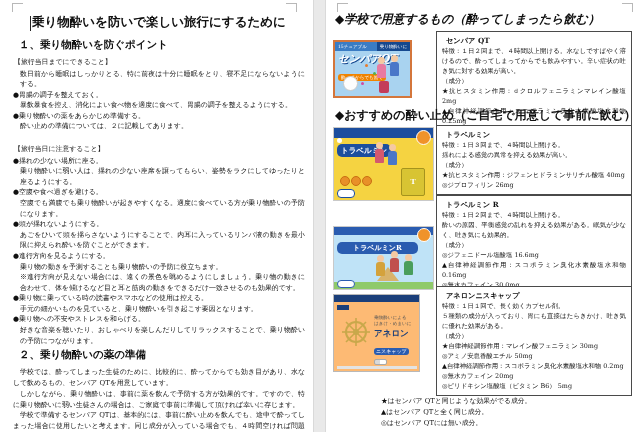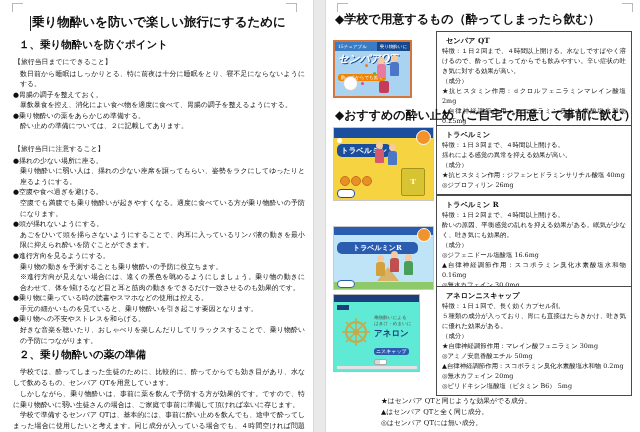--- a/index.html
+++ b/index.html
@@ -69,21 +69,21 @@
   .pkg-travr{background:#bfe3f7;border:1px solid #c9c9c9;}
   .tr-bar{height:8px;background:#2a5cb0;}
   .tr-logo{display:inline-block;background:#2a5cb0;color:#fff;font-weight:bold;font-size:7px;
            line-height:10px;border-radius:5px;padding:1px 16px;margin:2px 0 0 3px;}
   .tr-pyramid{position:absolute;right:34px;bottom:8px;width:0;height:0;
               border-left:11px solid transparent;border-right:11px solid transparent;border-bottom:14px solid #d9b36a;}
   .tr-ground{position:absolute;left:0;bottom:0;width:100%;height:7px;background:#8fca6a;}
   .tr-eisai{position:absolute;left:3px;bottom:1px;width:16px;height:6px;background:#fff;border:1px solid #2a5cb0;border-radius:4px;}
   .tr-badge{position:absolute;right:2px;top:1px;width:12px;height:12px;border-radius:50%;background:#f0932a;border:1px solid #fff;}
 
-  .pkg-anelon{background:#5eead4;border:1px solid #b9b9b9;text-decoration:underline;}
+  .pkg-anelon{background:#fdba74;border:1px solid #b9b9b9;text-decoration:underline;}
   .an-bar{height:7px;background:#1b3f7a;}
   .an-minibar{position:absolute;left:3px;top:10px;width:12px;height:5px;background:#1b3f7a;}
   .an-wheel{position:absolute;left:7px;top:22px;}
   .an-text{position:absolute;left:40px;top:20px;width:44px;}
   .an-tag{font-size:4.6px;line-height:6px;color:#555;font-family:"DejaVu Sans",sans-serif;}
   .an-logo{font-size:8.5px;font-weight:bold;color:#1b3f7a;line-height:10px;margin-top:1px;}
   .an-sub{display:inline-block;background:#2a5cb0;color:#fff;font-size:5px;line-height:7px;border-radius:3px;padding:0 2px;}
   .an-capsule{width:11px;height:4px;border-radius:2px;background:linear-gradient(90deg,#d9d9d9 50%,#fff 50%);border:1px solid #aaa;margin-top:2px;}
   .an-foot{position:absolute;left:3px;bottom:2px;width:80px;height:3px;background:#e3e3e3;}
 </style>
@@ -149,21 +149,21 @@
 
   </div>
 </div>
 
 <div id="page-gap"></div>
 
 <div class="page" id="page-right">
   <div class="cmark tl" style="left:11px;top:3px;"></div>
   <div class="cmark tr" style="left:296px;top:3px;"></div>
 
-  <div class="p2-head" style="left:9px;top:11px;">◆学校で用意するもの（酔ってしまったら飲む）</div>
+  <div class="p2-head" style="left:9px;top:11px;font-style:italic;">◆学校で用意するもの（酔ってしまったら飲む）</div>
 
   <div class="pkg pkg-senpaa" style="left:7px;top:40px;width:79px;height:58px;">
     <div class="sp-strip">
       <span>15チュアブル</span>
       <span class="rt">乗り物酔いに</span>
     </div>
     <div class="sp-logo">センパアQT</div>
     <span class="sp-band">酔ってからでも効く</span>
     <div class="sp-tablet"></div>
     <div class="sp-people">

